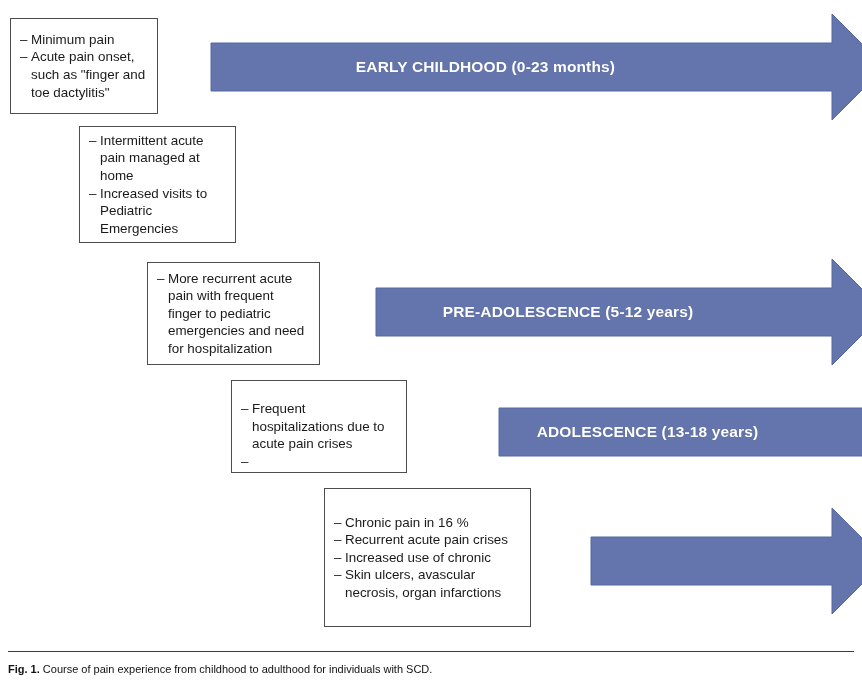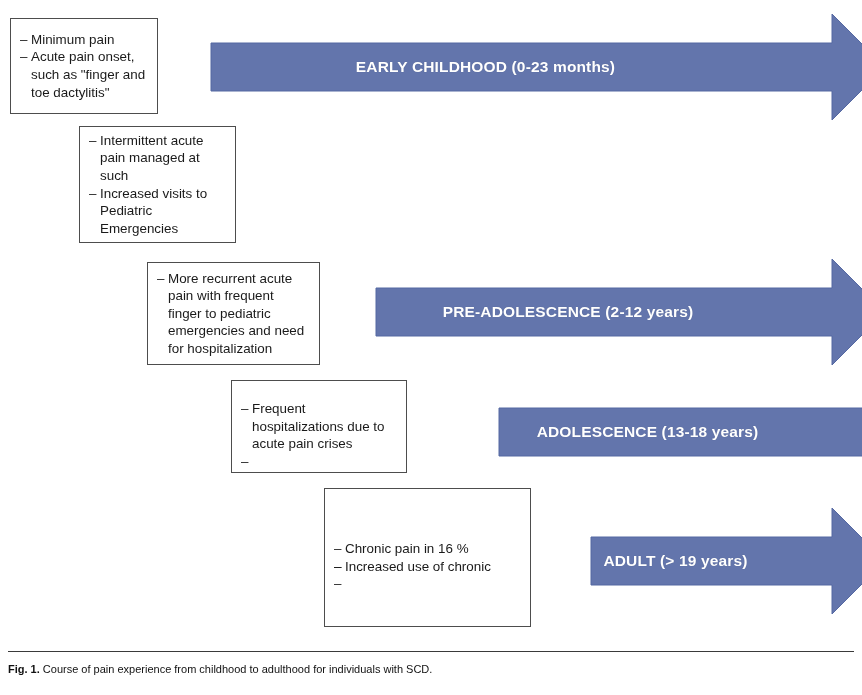--- a/index.html
+++ b/index.html
@@ -123,60 +123,57 @@
         <span>EARLY CHILDHOOD (0-23 months)</span>
       </div>
     </div>
 
 
     <div class="stage-arrow" style="left:340px; top:259px; width:509px; height:106px;">
       <svg width="509" height="106" viewBox="0 0 509 106">
         <polygon points="0,29 456,29 456,0 509,53 456,106 456,77 0,77" fill="#6375AC" stroke="#5568A2" stroke-width="1"></polygon>
       </svg>
       <div class="arrow-label" style="left:0px; width:456px;">
-        <span>PRE-ADOLESCENCE (2-12 years)</span>
+        <span>PRE-ADOLESCENCE (5-12 years)</span>
       </div>
     </div>
 
     <div class="stage-arrow" style="left:427px; top:379px; width:422px; height:106px;margin-left:36px;">
       <svg width="422" height="106" viewBox="0 0 422 106">
         <polygon points="0,29 369,29 369,0 422,53 369,106 369,77 0,77" fill="#6375AC" stroke="#5568A2" stroke-width="1"></polygon>
       </svg>
       <div class="arrow-label" style="left:0px; width:369px;">
         <span>ADOLESCENCE (13-18 years)</span>
       </div>
     </div>
 
     <div class="stage-arrow" style="left:555px; top:508px; width:294px; height:106px;">
       <svg width="294" height="106" viewBox="0 0 294 106">
         <polygon points="0,29 241,29 241,0 294,53 241,106 241,77 0,77" fill="#6375AC" stroke="#5568A2" stroke-width="1"></polygon>
       </svg>
-      <div class="arrow-label" style="left:0px; width:241px;">
-        <span>ADULT (&gt; 19 years)</span>
-      </div>
     </div>
 
     <div class="info-box" style="left:10px; top:18px; width:148px; height:96px;">
       <ul>
         <li>
           <span class="dash">–</span>
           <span>Minimum pain</span>
         </li>
         <li>
           <span class="dash">–</span>
           <span>Acute pain onset, such as "finger and toe dactylitis"</span>
         </li>
       </ul>
     </div>
 
     <div class="info-box" style="left:79px; top:126px; width:157px; height:117px;">
       <ul>
         <li>
           <span class="dash">–</span>
-          <span>Intermittent acute pain managed at such</span>
+          <span>Intermittent acute pain managed at home</span>
         </li>
         <li>
           <span class="dash">–</span>
           <span>Increased visits to Pediatric Emergencies</span>
         </li>
       </ul>
     </div>
 
     <div class="info-box" style="left:147px; top:262px; width:173px; height:103px;">
       <ul>
@@ -200,27 +197,29 @@
     </div>
 
     <div class="info-box" style="left:324px; top:488px; width:207px; height:139px;">
       <ul>
         <li>
           <span class="dash">–</span>
           <span>Chronic pain in 16 %</span>
         </li>
         <li>
           <span class="dash">–</span>
+          <span>Recurrent acute pain crises</span>
         </li>
         <li>
           <span class="dash">–</span>
           <span>Increased use of chronic</span>
         </li>
         <li>
           <span class="dash">–</span>
+          <span>Skin ulcers, avascular necrosis, organ infarctions</span>
         </li>
       </ul>
     </div>
 
   </div>
 
   <div id="caption-block">
     <div id="caption-rule"></div>
     <div id="caption-text">
       <span class="fig-label">Fig. 1.</span>

